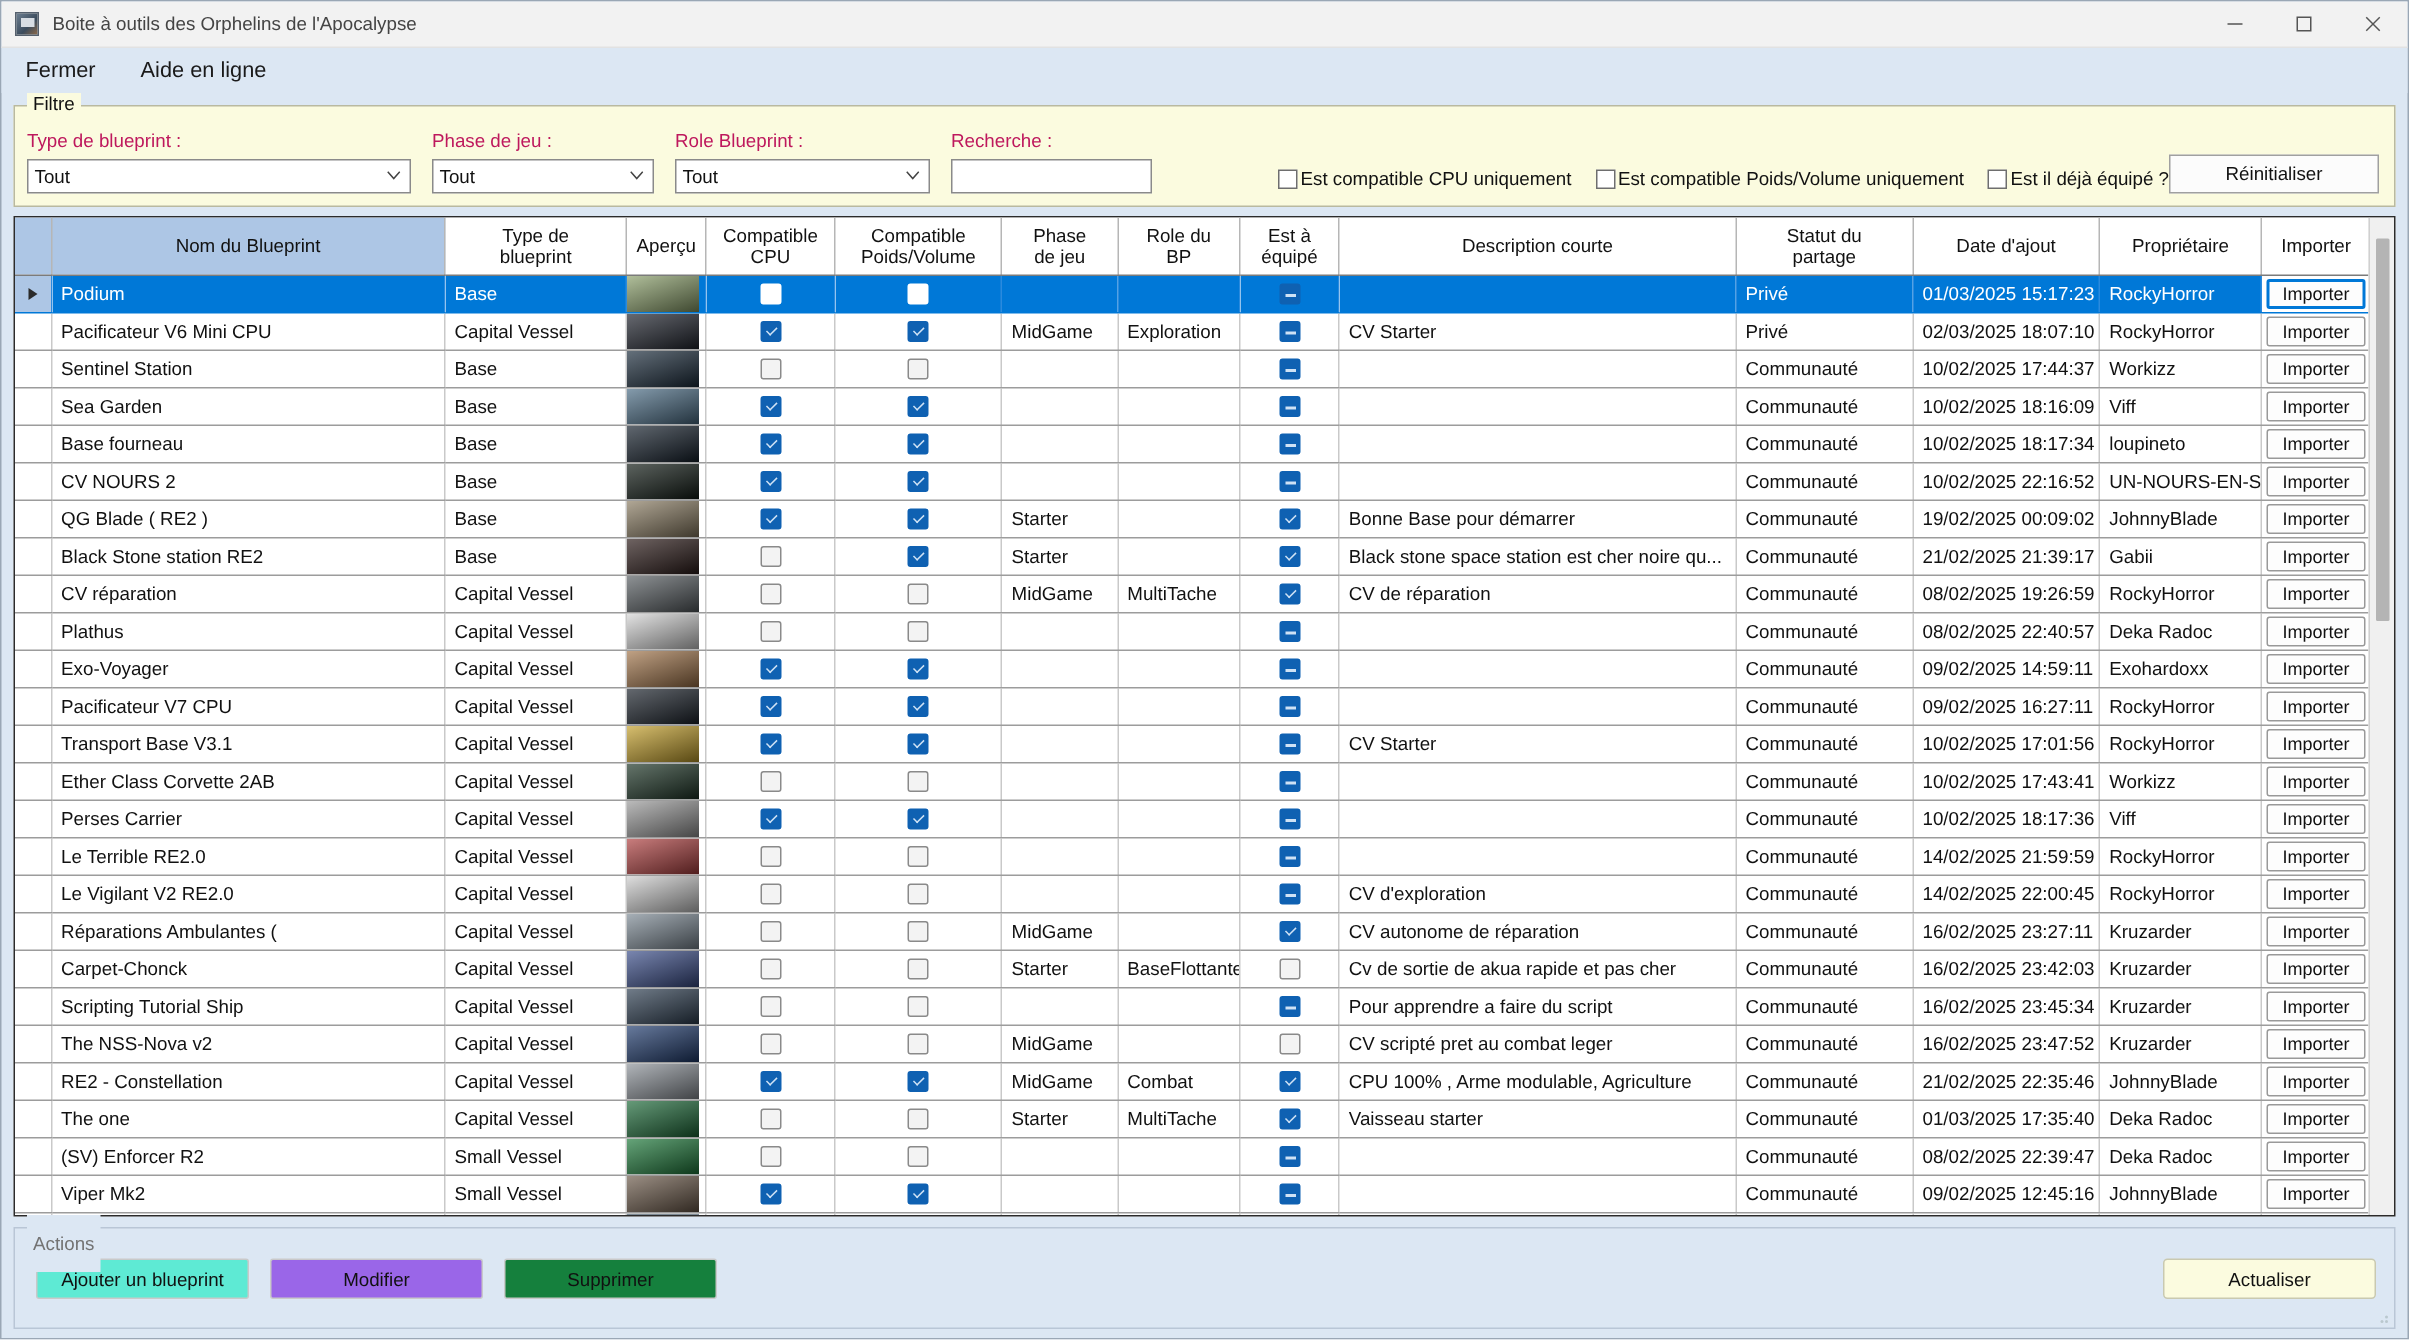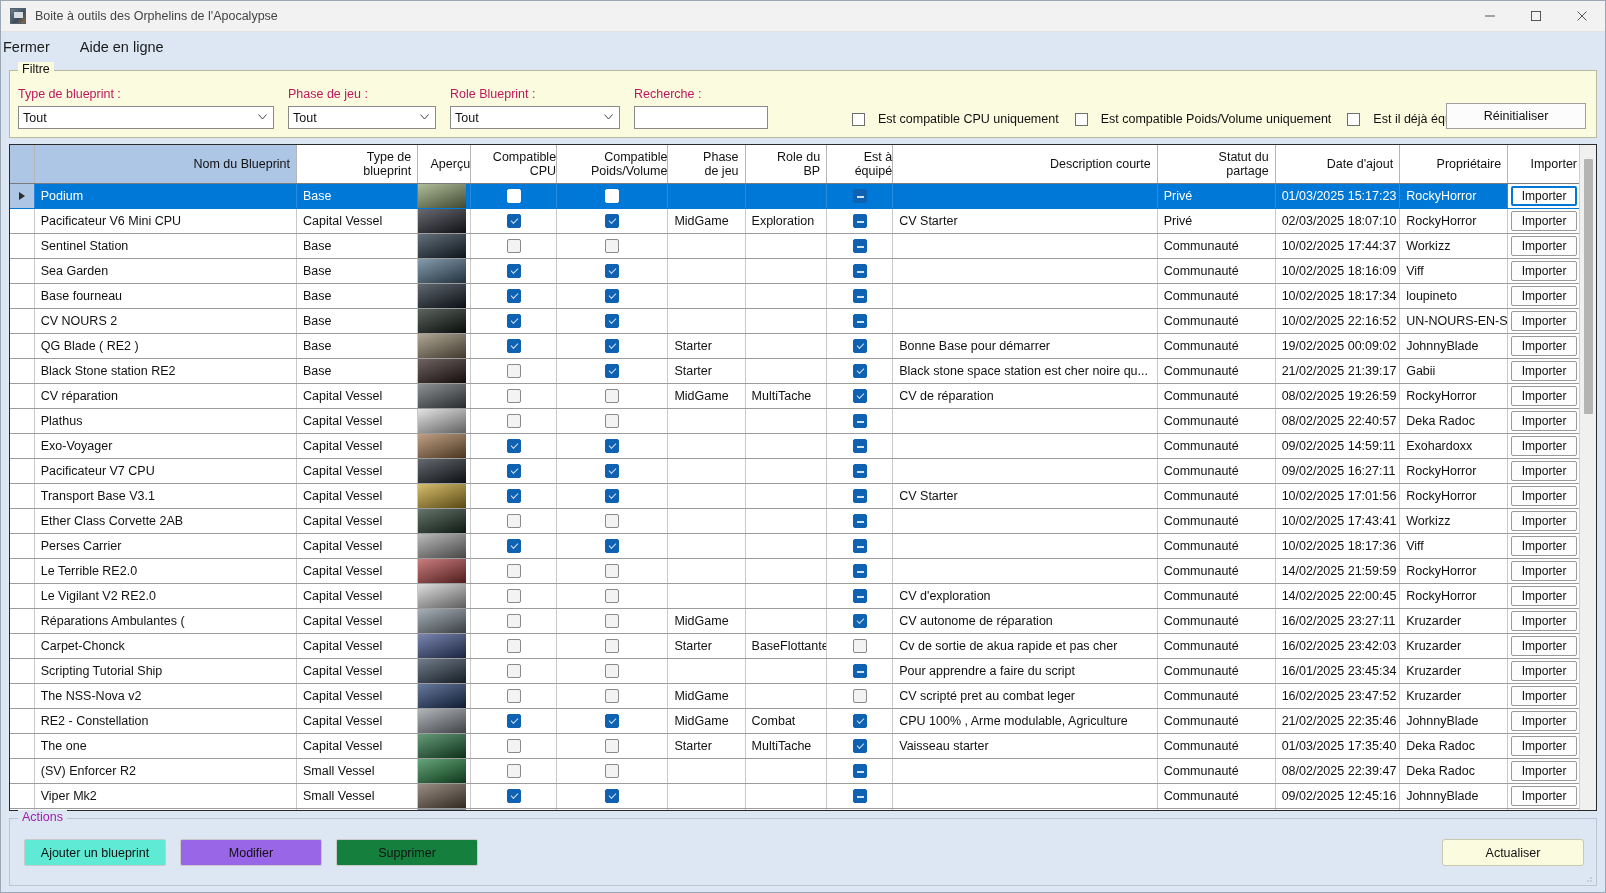--- a/index.html
+++ b/index.html
@@ -53,20 +53,21 @@
   }
   .wbtn svg { display: block; }
 
   
   .menubar {
     height: 30px;
     flex: 0 0 30px;
     background: #dce7f3;
     display: flex;
     align-items: center;
+    padding-left: 14px;
     gap: 26px;
   }
   .menuitem {
     font-size: 14.5px;
     color: #1a1a1a;
     padding: 2px 2px;
     cursor: default;
   }
 
   
@@ -130,21 +131,21 @@
 
   .checks {
     position: absolute;
     left: 834px;
     bottom: 3px;
     display: flex;
     align-items: center;
     gap: 16px;
   }
   .chk {
-    display: flex; align-items: center; gap: 13px;
+    display: flex; align-items: center; gap: 2px;
     font-size: 12.5px; color: #111;
   }
   .chkbox {
     width: 13px; height: 13px;
     border: 1px solid #6e6e6e;
     background: #fff;
     flex: 0 0 13px;
   }
   .btn-reset {
     position: absolute;
@@ -178,21 +179,21 @@
     width: 1571px;
     table-layout: fixed;
     font-size: 12.5px;
     color: #111;
   }
   table.grid th {
     background: #ffffff;
     border-right: 1px solid #b6b6b6;
     border-bottom: 1px solid #7b7b7b;
     font-weight: normal;
-    text-align: right;
+    text-align: center;
     vertical-align: middle;
     padding: 3px 6px;
     height: 38px;
     line-height: 14px;
     font-size: 12.5px;
     white-space: pre-line;
   }
   table.grid th.sel { background:#adc6e5; }
   table.grid td {
     border-right: 1px solid #c9c9c9;
@@ -311,22 +312,22 @@
     flex: 0 0 auto;
     margin-top: 7px;
     position: relative;
     border: 1px solid #b9c6d6;
     background: #dce7f3;
     padding: 8px 8px 10px 8px;
     height: 68px;
   }
   .actions > .legend {
     position:absolute; top:-9px; left:8px;
-    background:#dce7f3; padding:0 4px;
-    font-size:12.5px; color:#a21caf;
+    background:#dce7f3; padding:12px 4px;
+    font-size:12.5px; color:#737373;
   }
   .abtns { display: flex; gap: 14px; padding-top: 12px; padding-left:6px;}
   .abtn {
     width: 142px; height: 27px;
     border: 1px solid #c9c9c9;
     font-size: 12.5px;
     font-family: "Liberation Sans", sans-serif;
     color: #111;
     border-radius: 2px;
   }
@@ -831,21 +832,21 @@
                 <td class="c-prev">
                   <span class="thumb" style="background:#2e3f52;background-image:linear-gradient(160deg,rgba(255,255,255,.32),rgba(0,0,0,.55));"></span>
                 </td>
                 <td class="c-cpu"><span class="dgv-chk unchecked"></span></td>
                 <td class="c-pv"><span class="dgv-chk unchecked"></span></td>
                 <td class="c-phase"></td>
                 <td class="c-role"></td>
                 <td class="c-eq"><span class="dgv-chk indeterminate"></span></td>
                 <td class="c-desc">Pour apprendre a faire du script</td>
                 <td class="c-stat">Communauté</td>
-                <td class="c-date">16/01/2025 23:45:34</td>
+                <td class="c-date">16/02/2025 23:45:34</td>
                 <td class="c-owner">Kruzarder</td>
                 <td class="c-import"><button class="btn-import">Importer</button></td>
               </tr>
               <tr class="row">
                 <td class="c-sel"></td>
                 <td class="c-name">The NSS-Nova v2</td>
                 <td class="c-type">Capital Vessel</td>
                 <td class="c-prev">
                   <span class="thumb" style="background:#1f3b6e;background-image:linear-gradient(160deg,rgba(255,255,255,.32),rgba(0,0,0,.55));"></span>
                 </td>

